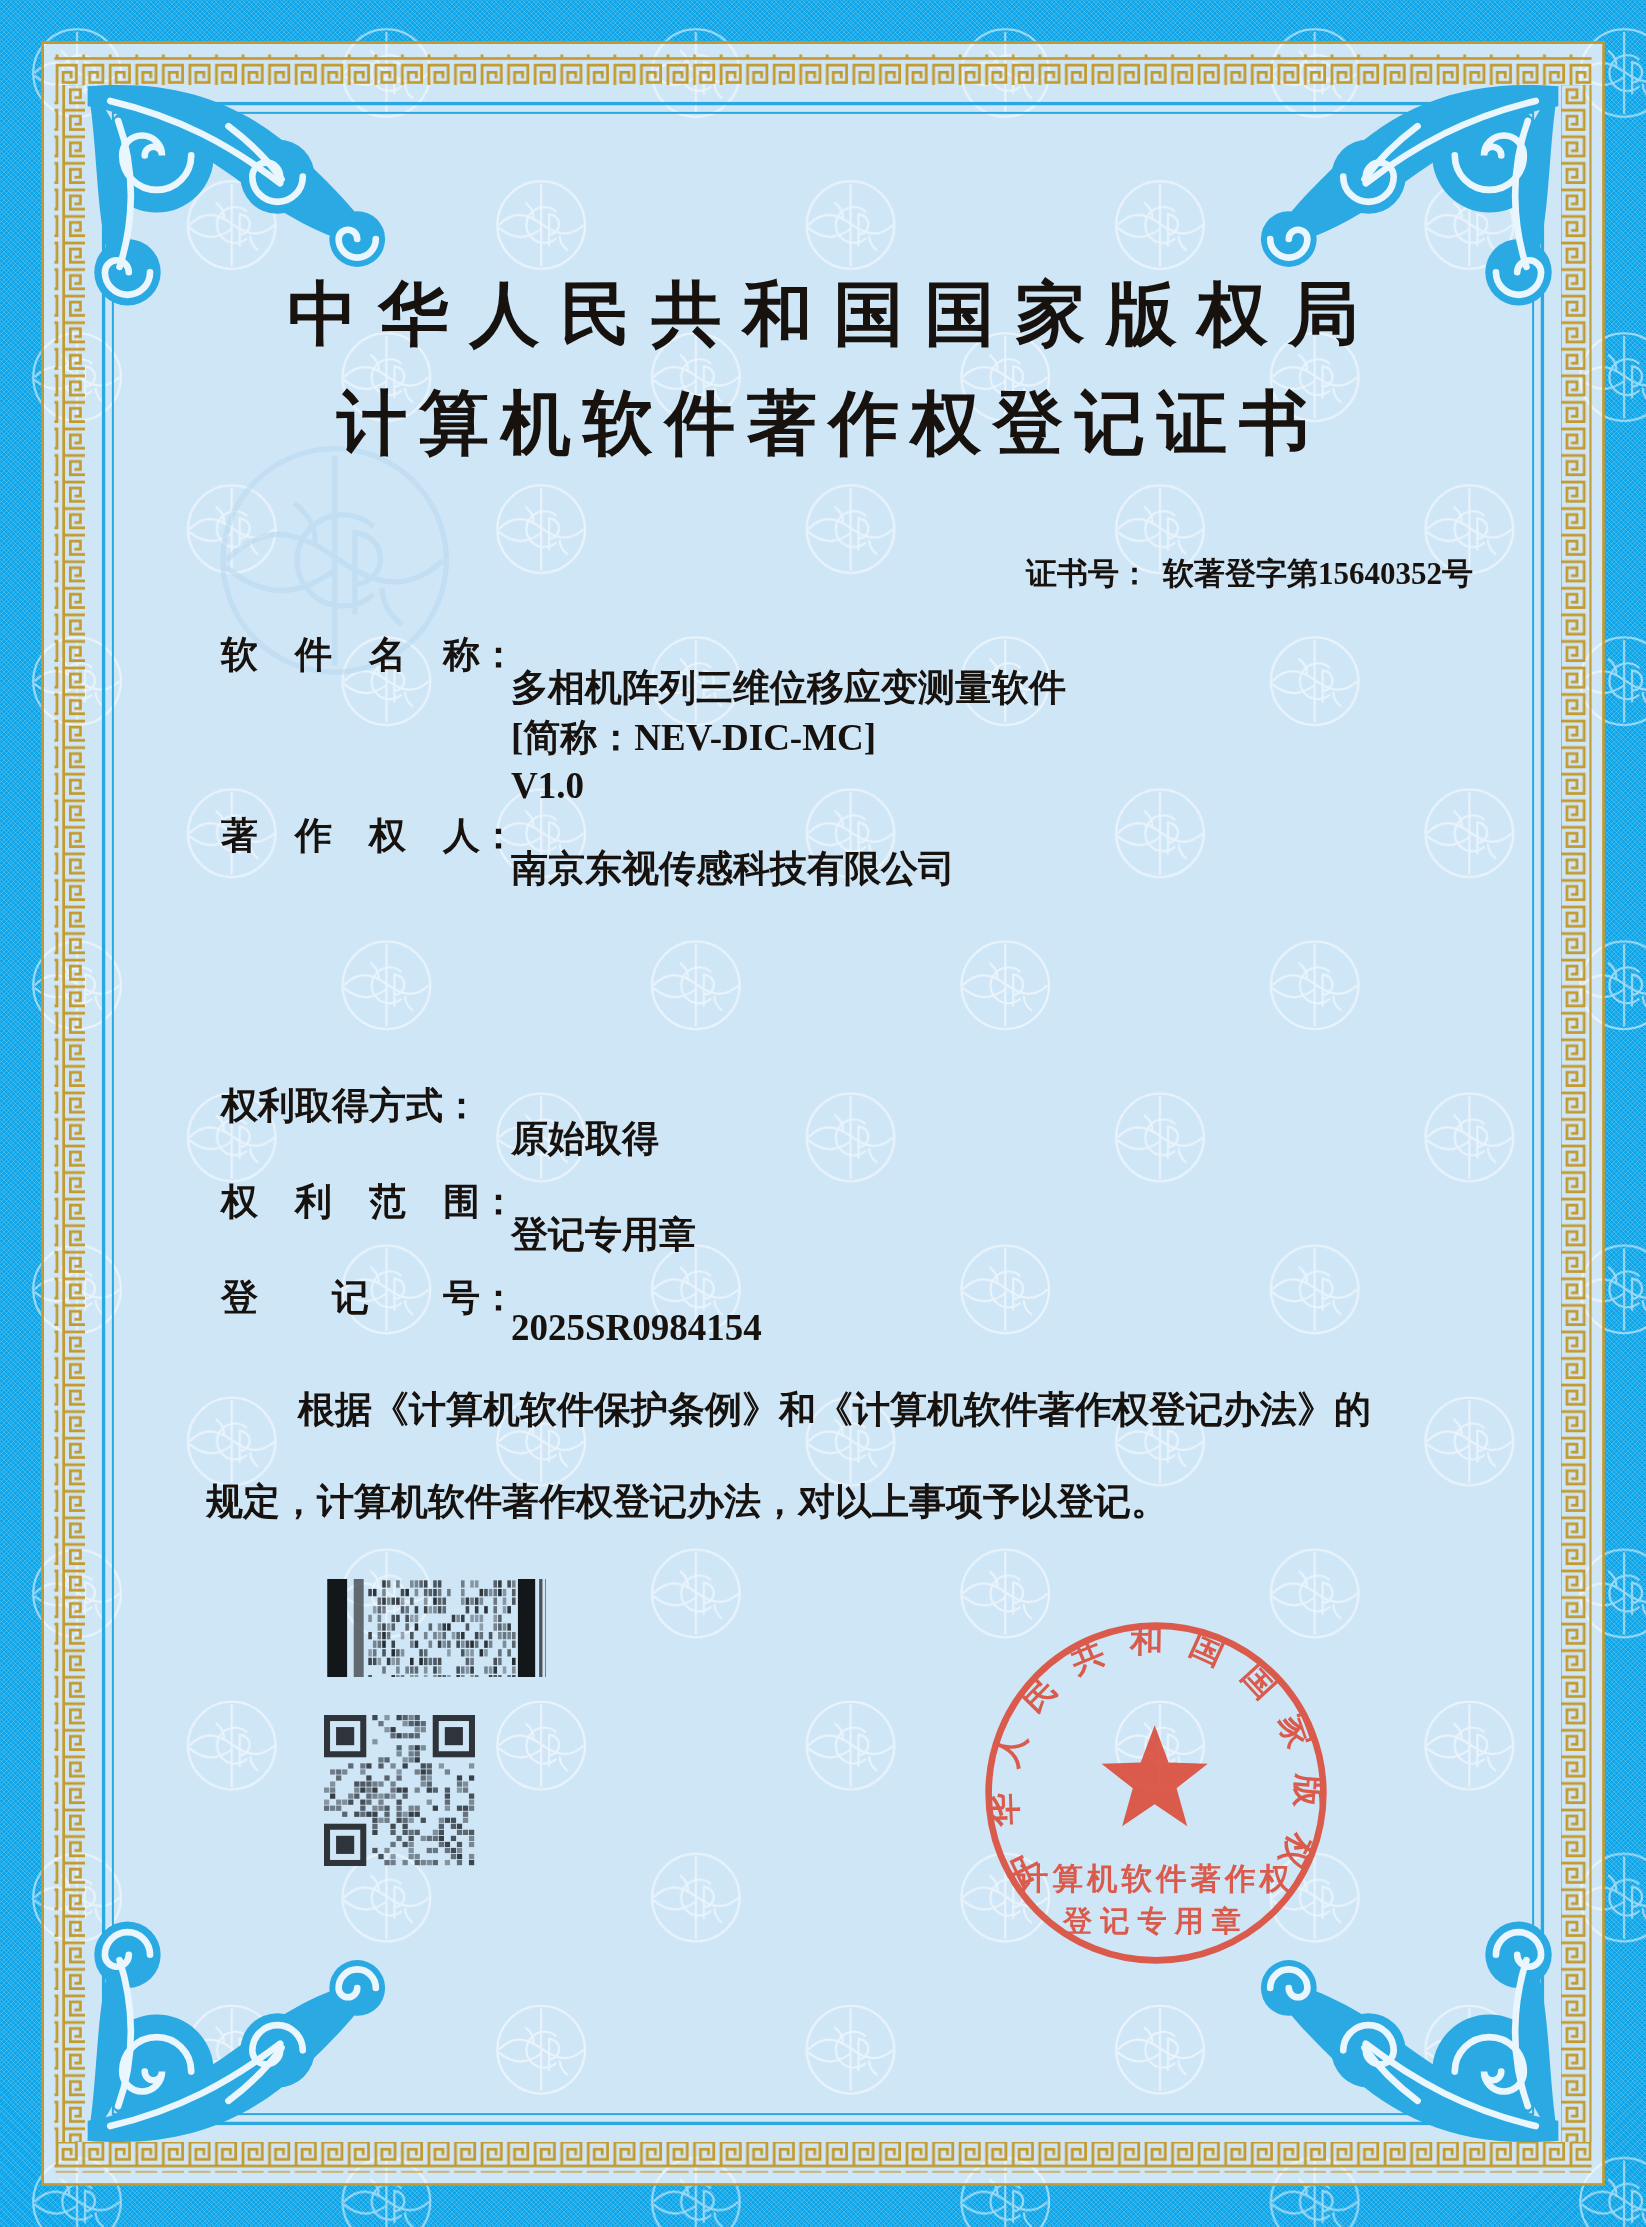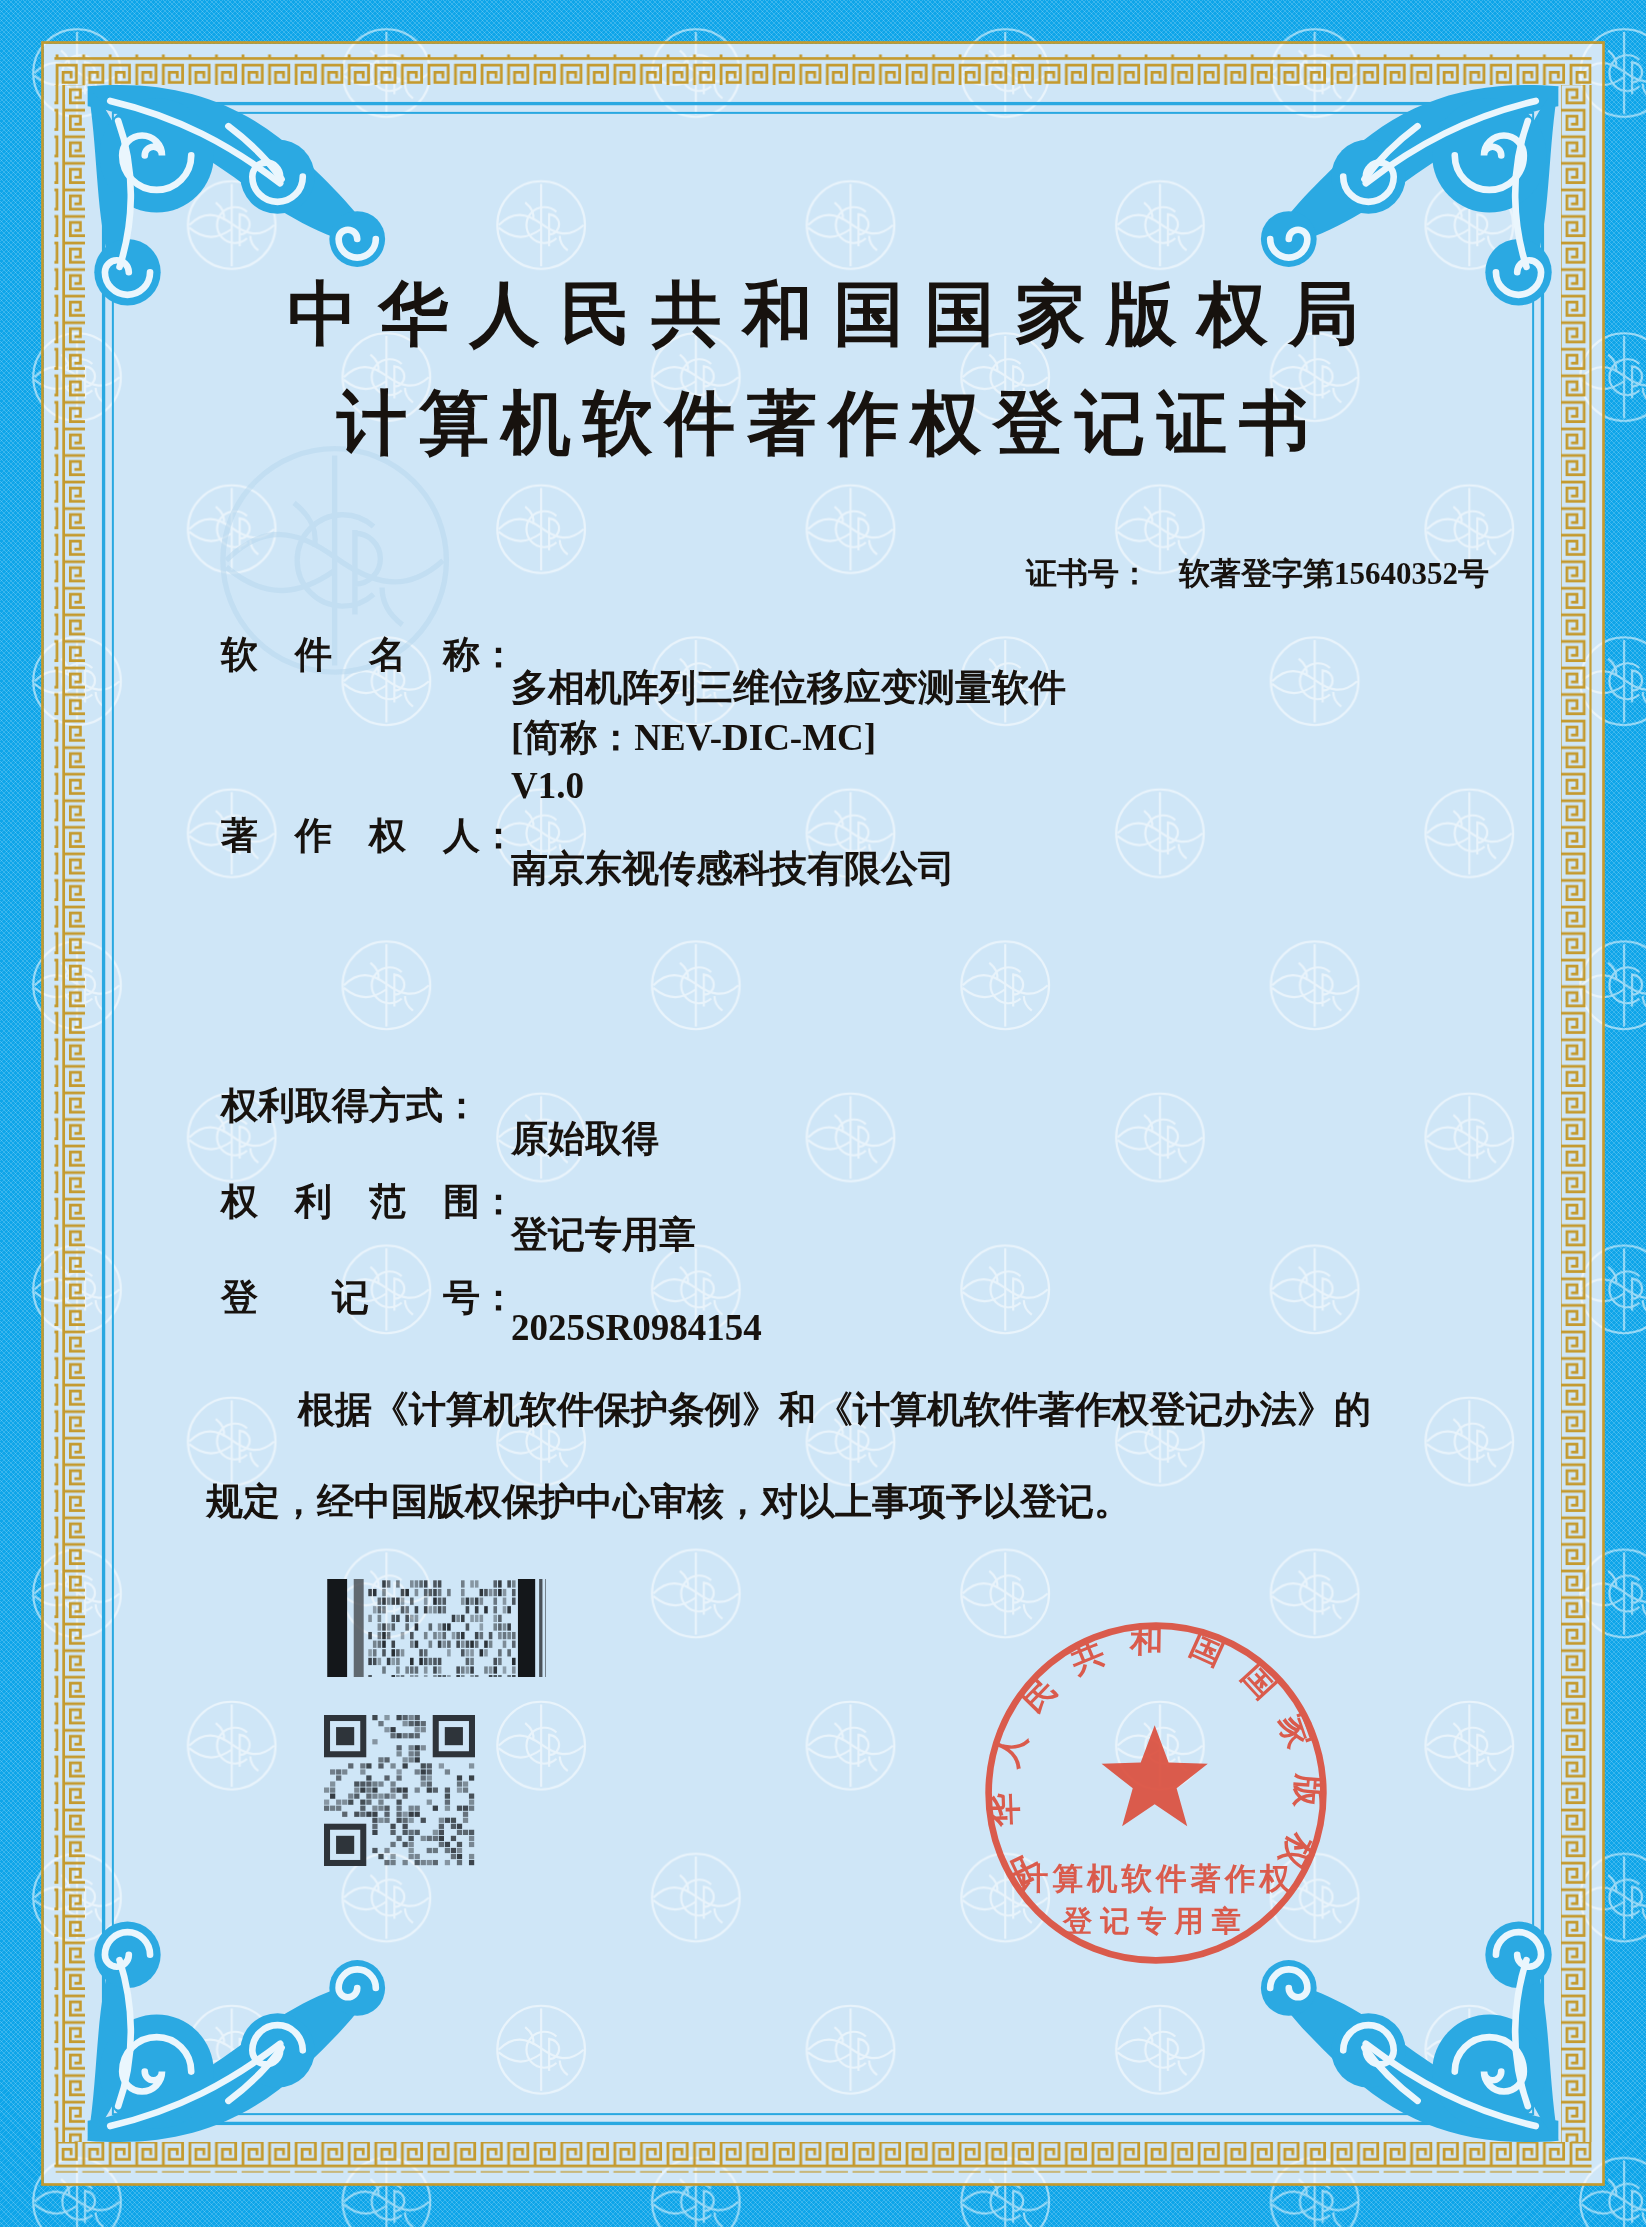--- a/index.html
+++ b/index.html
@@ -20,21 +20,21 @@
   }
   .content-bg{position:absolute;left:44px;top:44px;width:1559px;height:2140px;background:#cfe6f7;z-index:0;}
   .deco{position:absolute;left:0;top:0;z-index:1;}
   .txt{position:absolute;z-index:3;white-space:nowrap;}
 
   .title{left:0;right:0;text-align:center;font-weight:700;font-size:70px;line-height:1.1;}
   .title-1{top:276px;letter-spacing:21px;padding-left:21px;}
   .title-2{top:385px;letter-spacing:12px;padding-left:12px;}
 
   .certno{left:1026px;top:553px;font-size:31px;font-weight:600;}
-  .certno .lbl{margin-right:29px;}
+  .certno .lbl{margin-right:13px;}
 
   .field{font-size:37px;font-weight:600;}
   .field .lbl{position:absolute;left:221px;top:0;}
   .field .val{position:absolute;left:511px;top:0;margin-top:33px;}
   .row-name  {top:630px;}
   .row-abbr  {top:680px;}
   .row-ver   {top:731px;}
   .row-holder{top:811px;}
   .row-acq   {top:1081px;}
   .row-scope {top:1177px;}
@@ -154,21 +154,21 @@
     <span class="lbl">权　利　范　围：</span>
     <span class="val">登记专用章</span>
   </div>
 
   <div class="txt field row-reg">
     <span class="lbl">登　　记　　号：</span>
     <span class="val">2025SR0984154</span>
   </div>
 
   <div class="txt statement st-1">根据《计算机软件保护条例》和《计算机软件著作权登记办法》的</div>
-  <div class="txt statement st-2">规定，经中国版权保护中心审核，对以上事项予以登记。</div>
+  <div class="txt statement st-2">规定，计算机软件著作权登记办法，对以上事项予以登记。</div>
 
   <svg id="barcode" class="code" width="219" height="98" viewBox="0 0 330 148" aria-hidden="true">
       <rect x="0" y="0" width="30" height="148" fill="#14171a"></rect>
       <rect x="40" y="0" width="15" height="148" fill="#4c5258" opacity="0.85"></rect>
       <rect x="62" y="15" width="5.4" height="11" fill="#1c2126" opacity="0.82"></rect>
       <rect x="62" y="54" width="5.4" height="11" fill="#1c2126" opacity="0.45"></rect>
       <rect x="62" y="80" width="5.4" height="11" fill="#1c2126" opacity="0.81"></rect>
       <rect x="62" y="106" width="5.4" height="11" fill="#1c2126" opacity="0.38"></rect>
       <rect x="62" y="119" width="5.4" height="11" fill="#1c2126" opacity="0.83"></rect>
       <rect x="62" y="145" width="5.4" height="11" fill="#1c2126" opacity="0.73"></rect>

